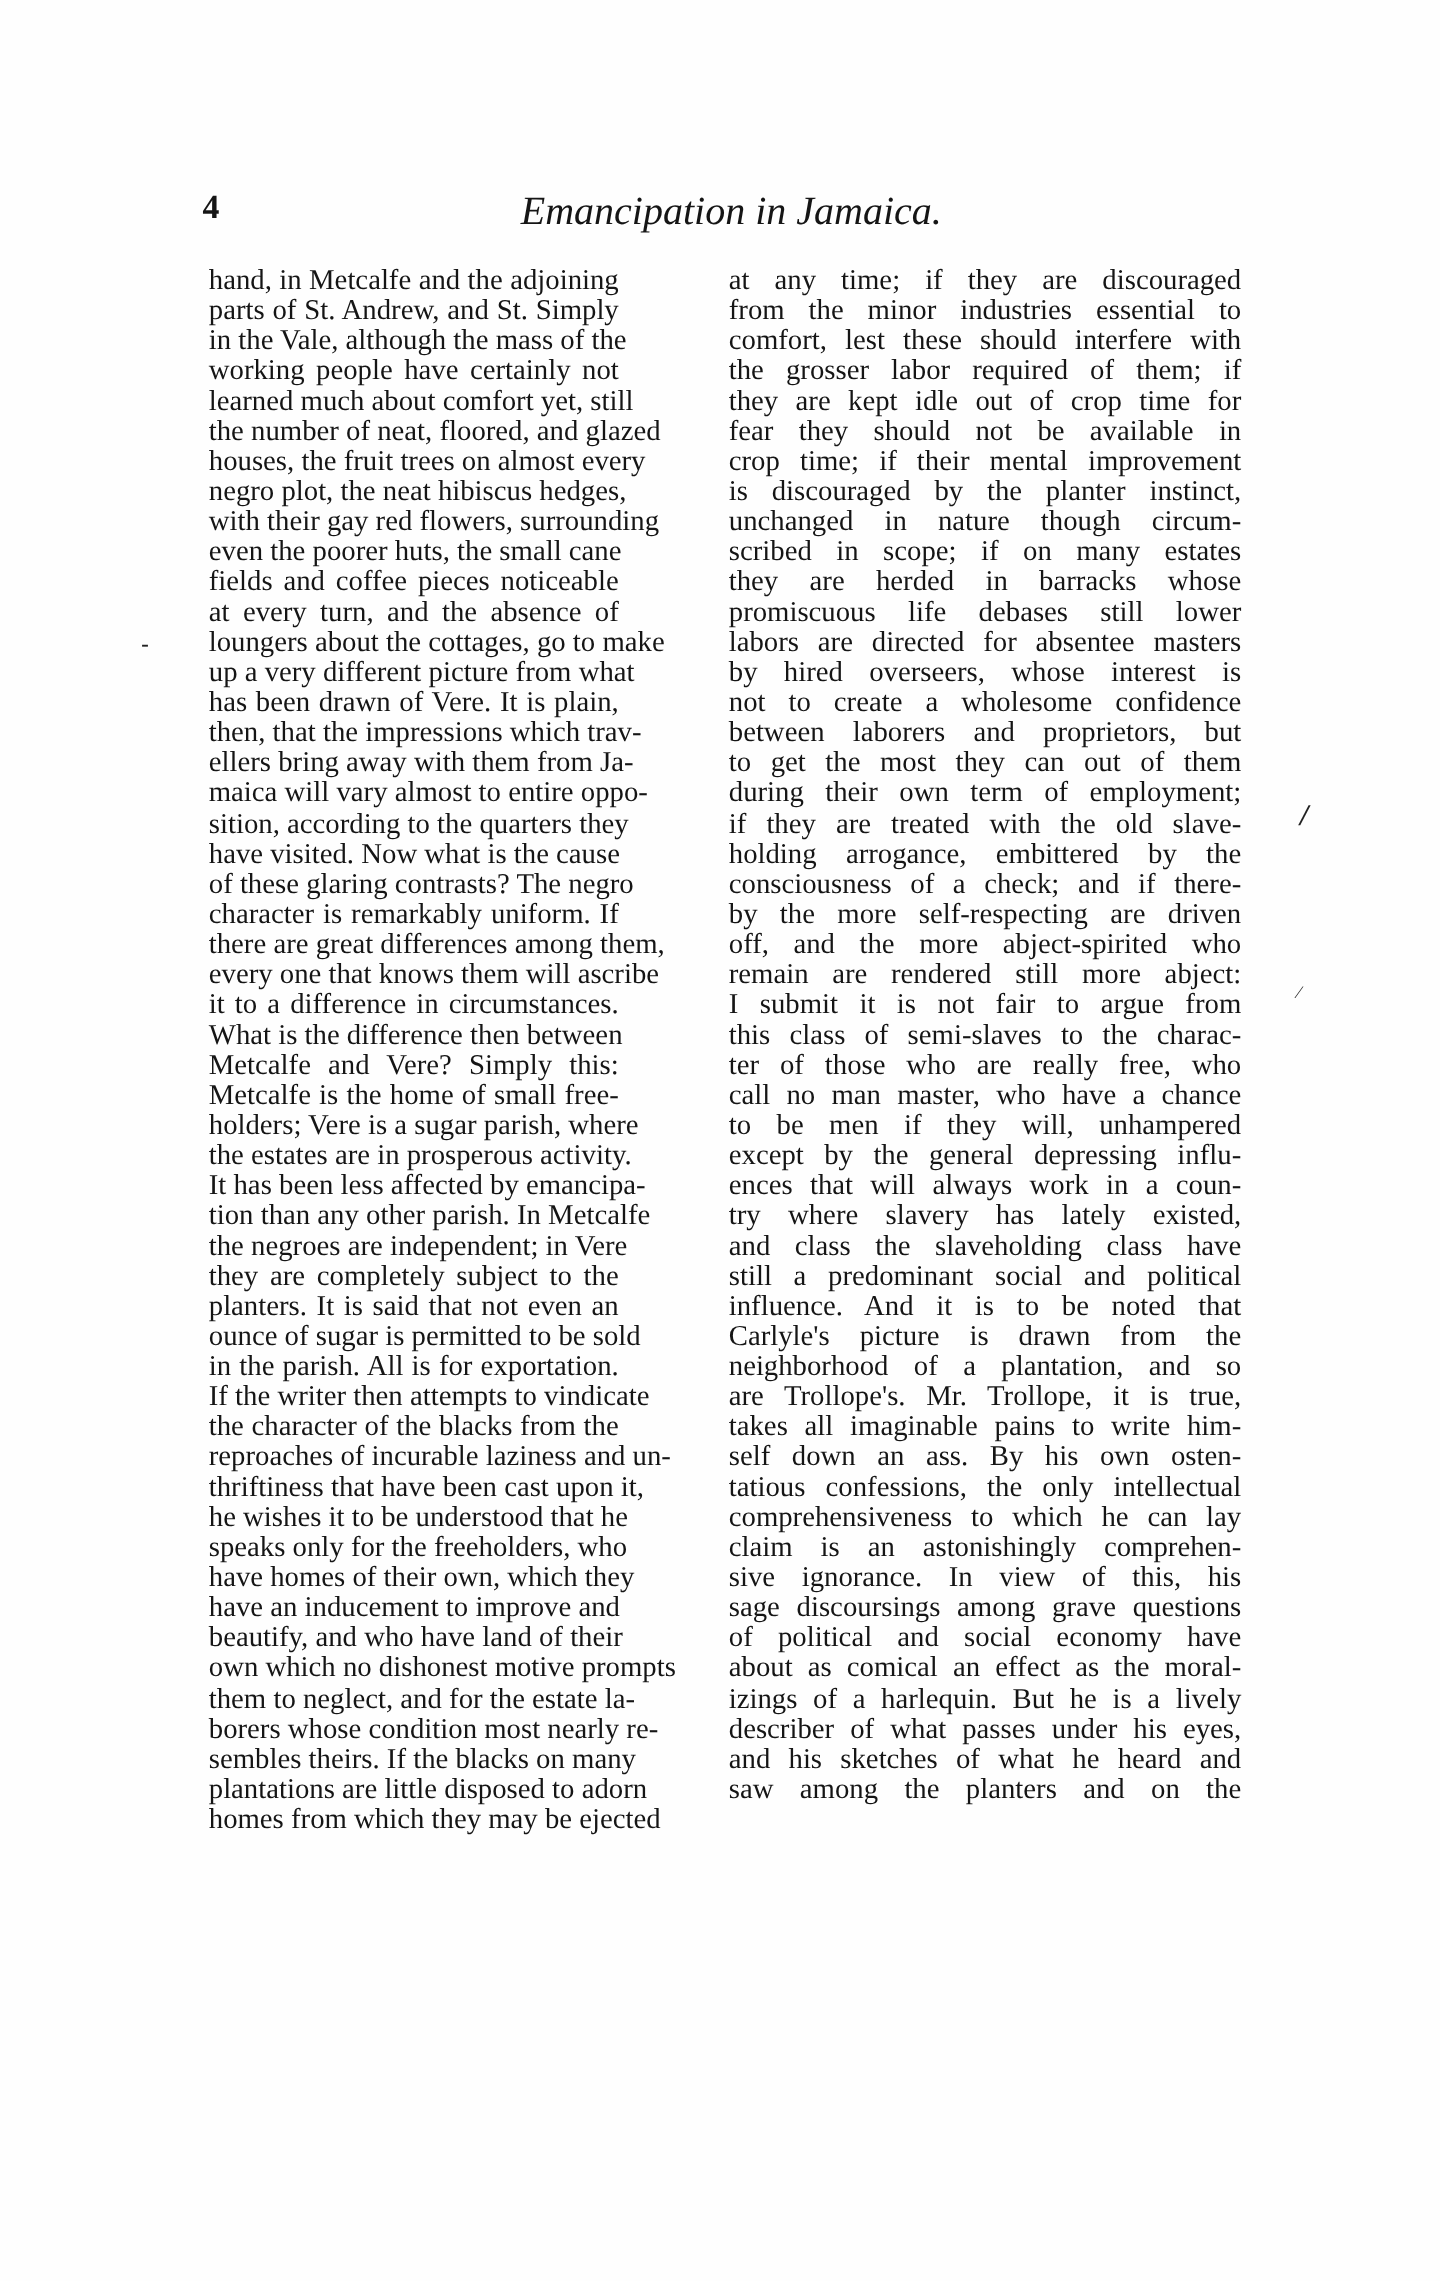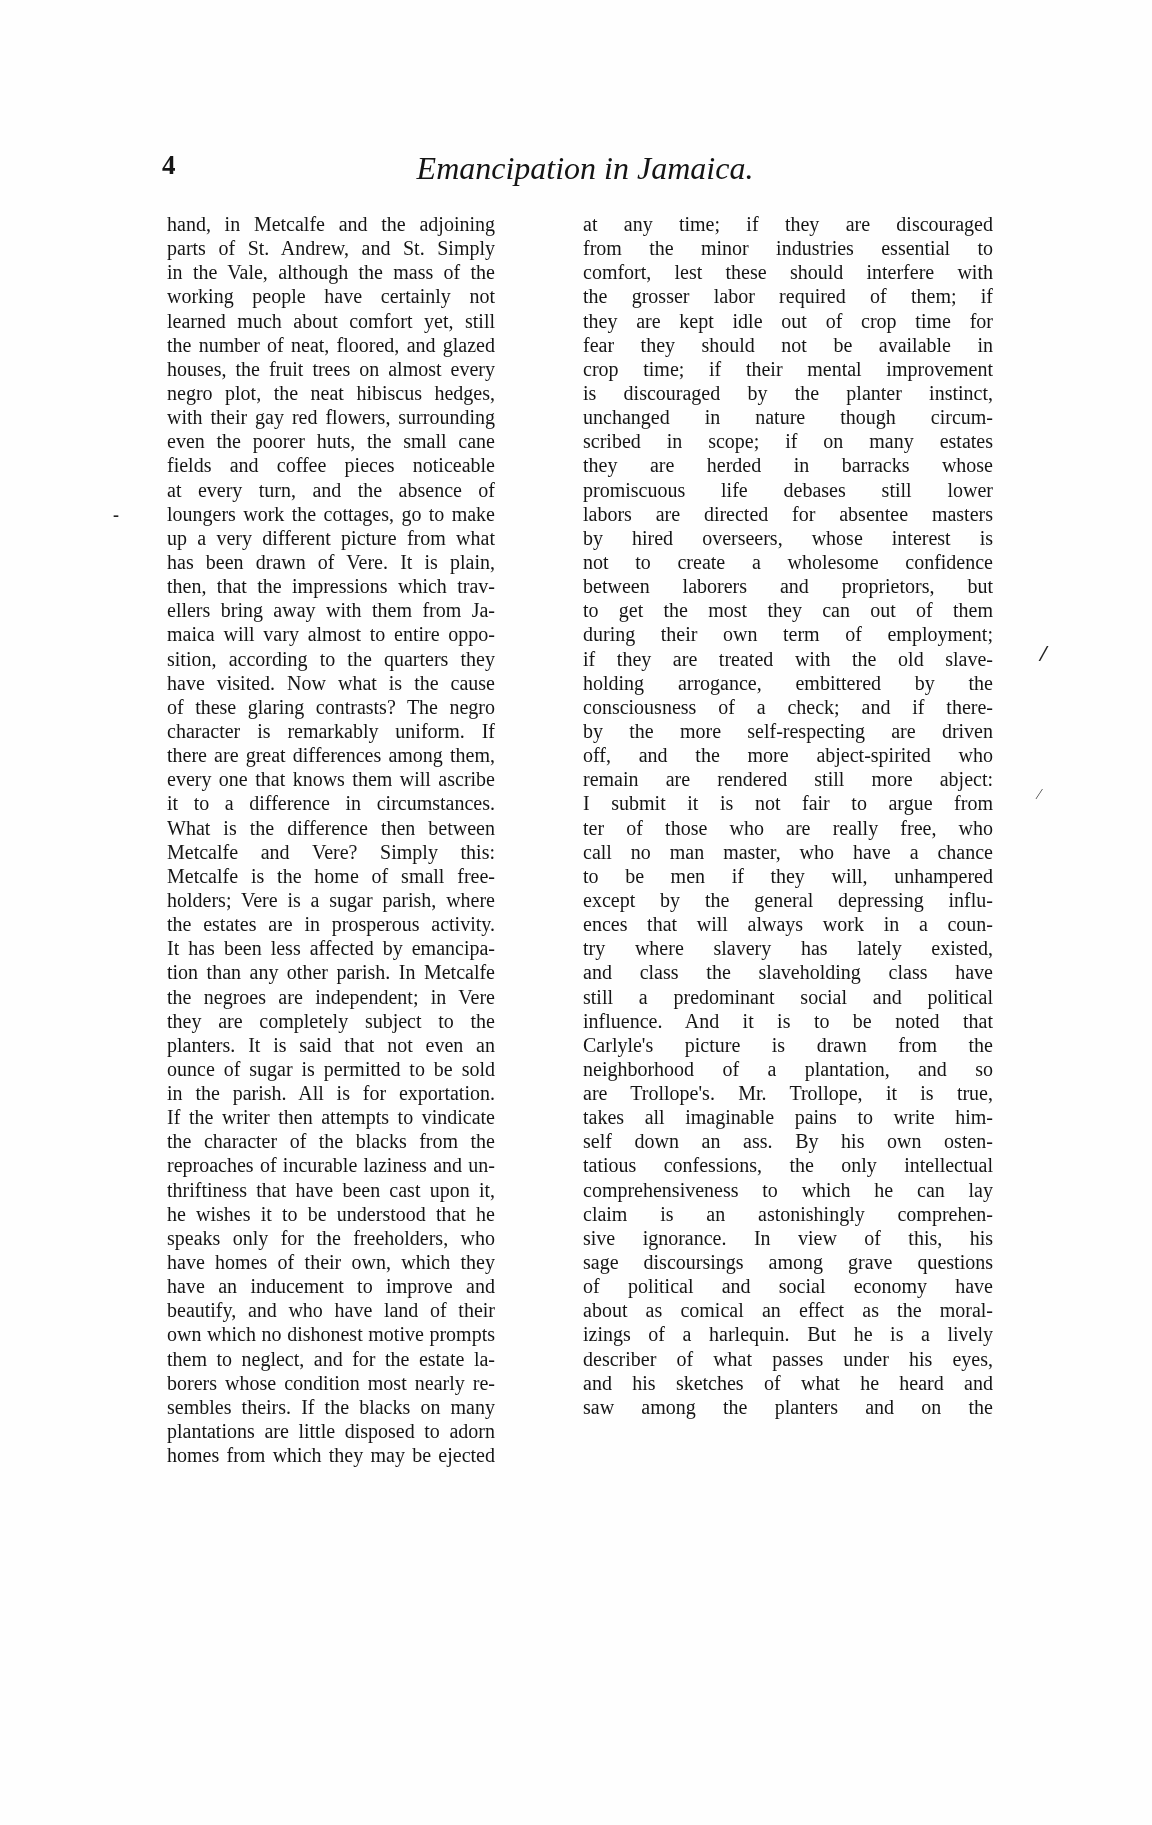--- a/index.html
+++ b/index.html
@@ -1,21 +1,21 @@
 <!DOCTYPE html>
 <html><head>
   <meta charset="utf-8">
   <style>
     html, body { margin: 0; padding: 0; background: #ffffff; }
     body { width: 1152px; height: 1825px; position: relative; overflow: hidden; font-family: "DejaVu Serif", "Liberation Serif", serif; color: #151515; }
     .page { position: absolute; left: 0; top: 0; width: 1152px; height: 1825px; background: #fefefe; }
     .header { position: absolute; top: 150px; left: 160px; width: 830px; height: 40px; }
     .page-num { position: absolute; left: 2px; top: 0; font-family: "Liberation Serif", serif; font-weight: bold; font-size: 27px; }
     .running-title { position: absolute; left: 0; right: 0; top: 0; text-align: center; font-family: "Liberation Serif", serif; font-style: italic; font-size: 32px; padding-left: 20px; }
-    .col { position: absolute; top: 212px; font-family: "Liberation Serif", serif; font-size: 20px; line-height: 24.15px; }
+    .col { position: absolute; top: 212px; font-family: "Liberation Serif", serif; font-size: 23px; line-height: 24.15px; }
     .col-left { left: 167px; width: 328px; }
     .col-right { left: 583px; width: 410px; font-family: Liberation Serif, serif; }
     .line { display: block; white-space: nowrap; text-align: justify; text-align-last: justify; height: 24.15px; overflow: visible; }
     .mark { position: absolute; font-family: "Liberation Serif", serif; color: #222; }
   </style>
 </head>
 <body>
 
 <div class="page">
   <div class="header">
@@ -29,21 +29,21 @@
       <span class="line">in the Vale, although the mass of the</span>
       <span class="line">working people have certainly not</span>
       <span class="line">learned much about comfort yet, still</span>
       <span class="line">the number of neat, floored, and glazed</span>
       <span class="line">houses, the fruit trees on almost every</span>
       <span class="line">negro plot, the neat hibiscus hedges,</span>
       <span class="line">with their gay red flowers, surrounding</span>
       <span class="line">even the poorer huts, the small cane</span>
       <span class="line">fields and coffee pieces noticeable</span>
       <span class="line">at every turn, and the absence of</span>
-      <span class="line">loungers work the cottages, go to make</span>
+      <span class="line">loungers about the cottages, go to make</span>
       <span class="line">up a very different picture from what</span>
       <span class="line">has been drawn of Vere. It is plain,</span>
       <span class="line">then, that the impressions which trav-</span>
       <span class="line">ellers bring away with them from Ja-</span>
       <span class="line">maica will vary almost to entire oppo-</span>
       <span class="line">sition, according to the quarters they</span>
       <span class="line">have visited. Now what is the cause</span>
       <span class="line">of these glaring contrasts? The negro</span>
       <span class="line">character is remarkably uniform. If</span>
       <span class="line">there are great differences among them,</span>
@@ -96,20 +96,21 @@
       <span class="line">between laborers and proprietors, but</span>
       <span class="line">to get the most they can out of them</span>
       <span class="line">during their own term of employment;</span>
       <span class="line">if they are treated with the old slave-</span>
       <span class="line">holding arrogance, embittered by the</span>
       <span class="line">consciousness of a check; and if there-</span>
       <span class="line">by the more self-respecting are driven</span>
       <span class="line">off, and the more abject-spirited who</span>
       <span class="line">remain are rendered still more abject:</span>
       <span class="line">I submit it is not fair to argue from</span>
+      <span class="line">this class of semi-slaves to the charac-</span>
       <span class="line">ter of those who are really free, who</span>
       <span class="line">call no man master, who have a chance</span>
       <span class="line">to be men if they will, unhampered</span>
       <span class="line">except by the general depressing influ-</span>
       <span class="line">ences that will always work in a coun-</span>
       <span class="line">try where slavery has lately existed,</span>
       <span class="line">and class the slaveholding class have</span>
       <span class="line">still a predominant social and political</span>
       <span class="line">influence. And it is to be noted that</span>
       <span class="line">Carlyle's picture is drawn from the</span>

